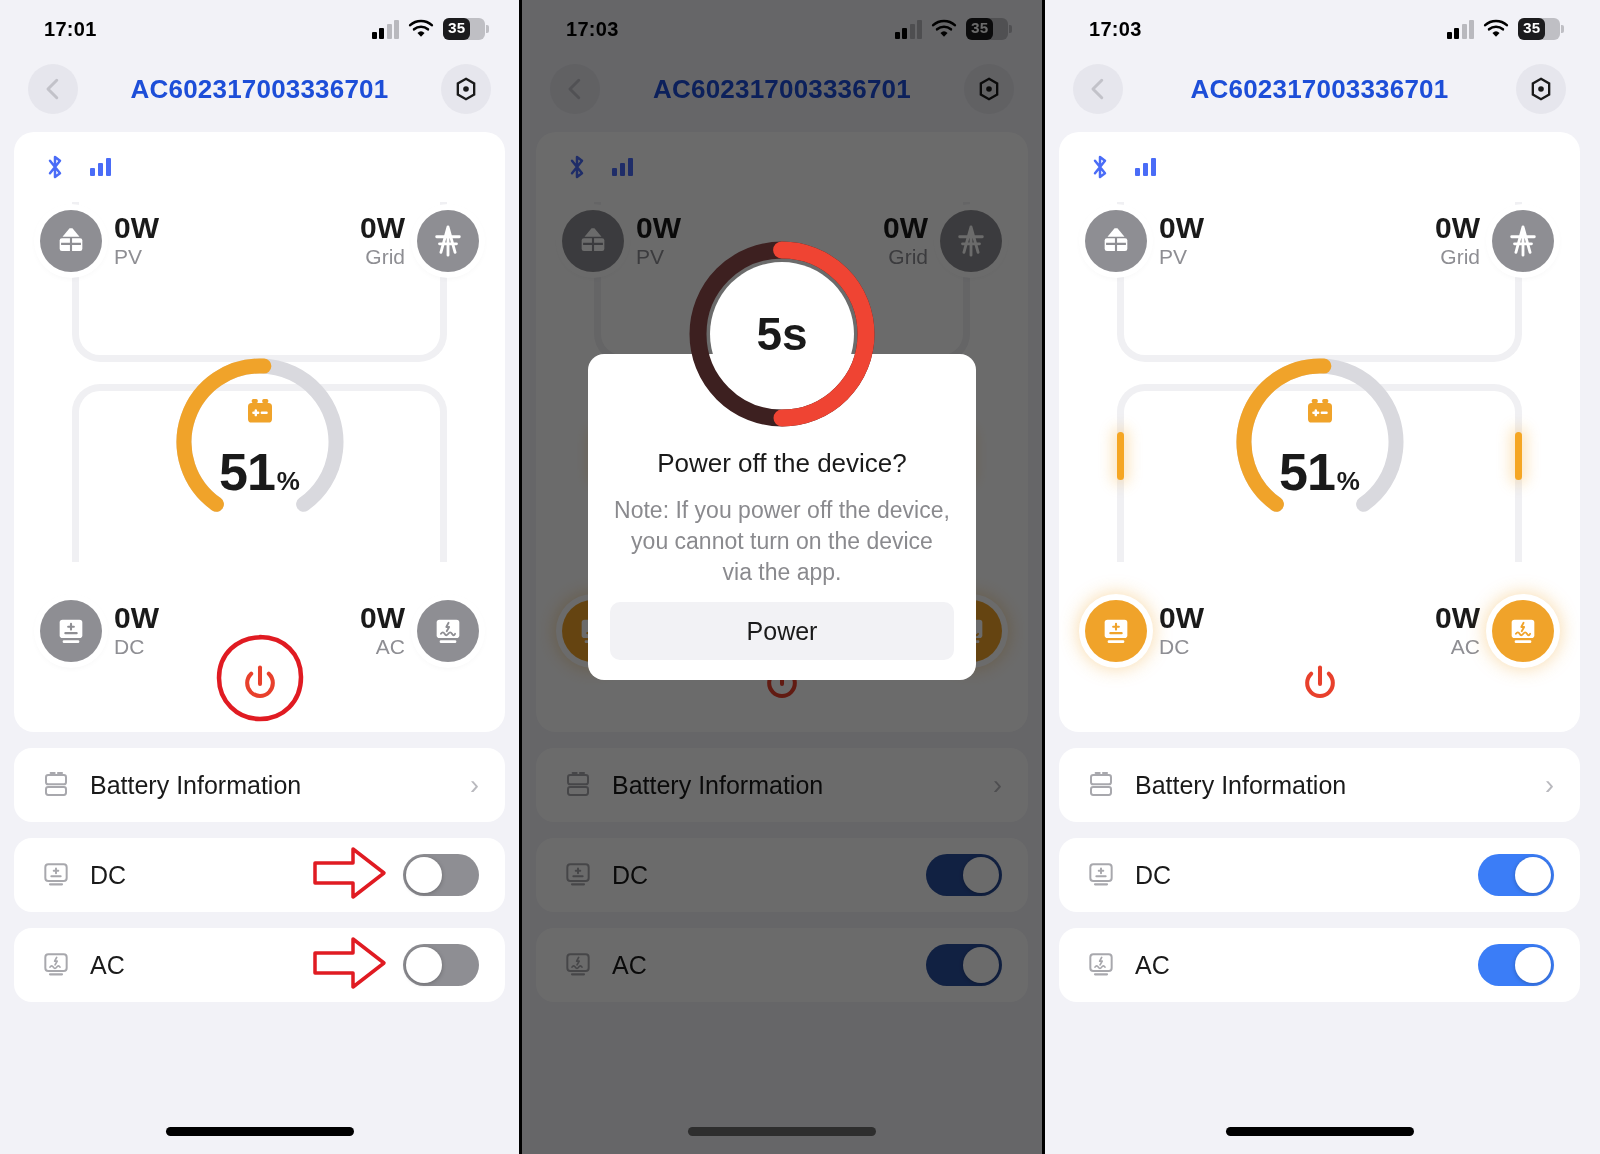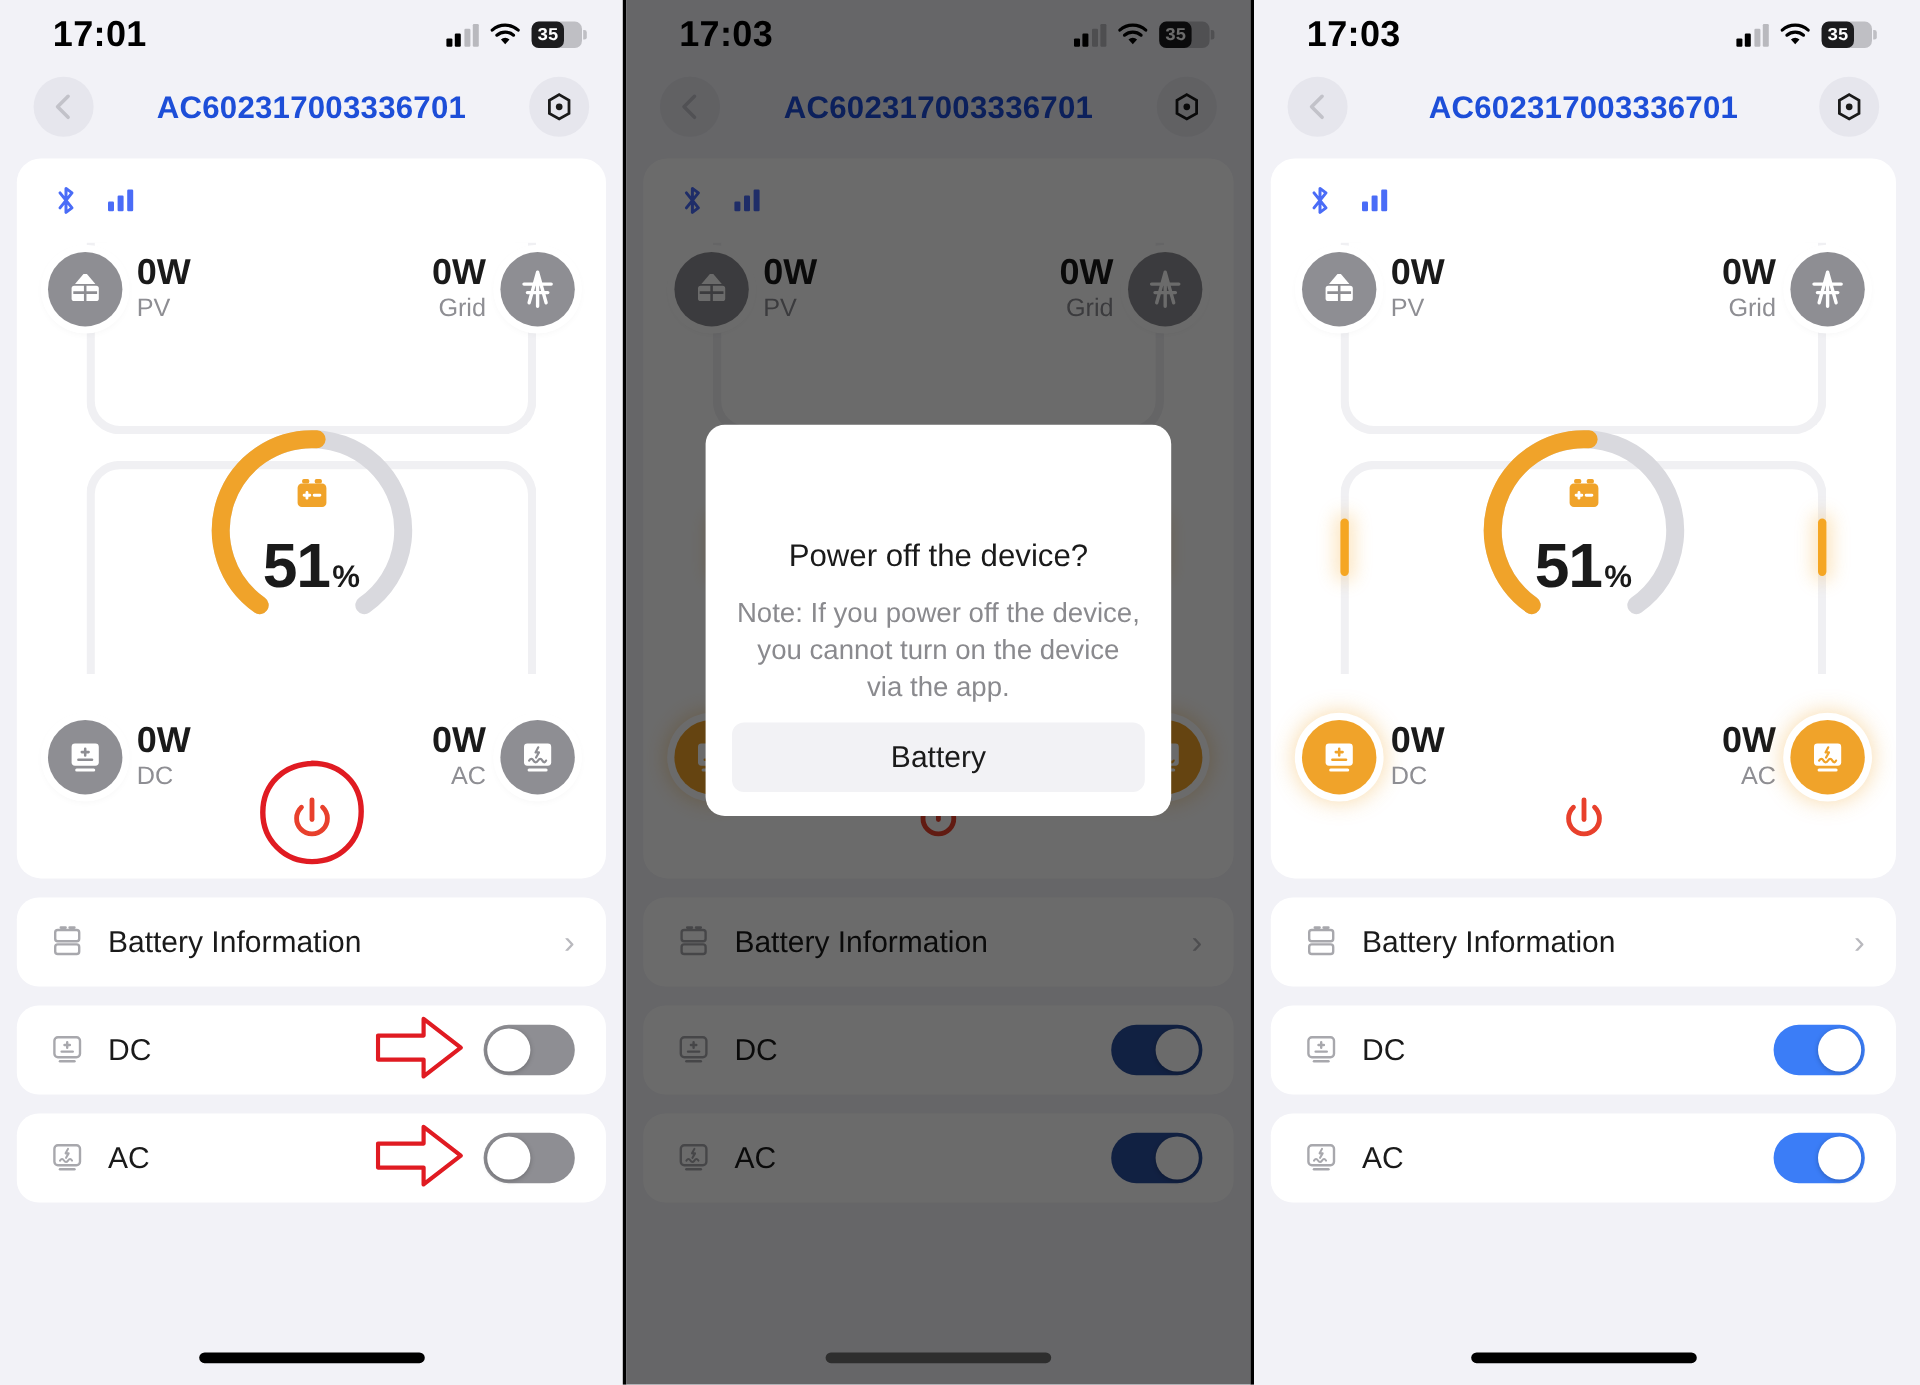--- a/index.html
+++ b/index.html
@@ -20,21 +20,21 @@
   }
   .phone.p1 { width: 519px; }
   .phone.p2 { width: 526px; border-left: 3px solid #000; border-right: 3px solid #000; }
   .phone.p3 { width: 549px; }
 
   
   .statusbar {
     height: 58px; display: flex; align-items: center;
     justify-content: space-between; padding: 0 34px 0 44px;
   }
-  .sb-time { font-size: 30px; font-weight: 700; color: #000; letter-spacing: .3px; }
+  .sb-time { font-size: 20px; font-weight: 700; color: #000; letter-spacing: .3px; }
   .sb-right { display: flex; align-items: center; gap: 9px; }
   .sig { display: flex; align-items: flex-end; gap: 2.5px; height: 19px; }
   .sig i { width: 5px; border-radius: 1px; background: #000; display: block; }
   .sig i:nth-child(1){height:7px}.sig i:nth-child(2){height:11px}
   .sig i:nth-child(3){height:15px;background:#b9b9be}.sig i:nth-child(4){height:19px;background:#b9b9be}
   .batt {
     width: 42px; height: 22px; border-radius: 6px; background: #bfbfc4;
     position: relative; display: flex; align-items: center; font-family: Liberation Mono, monospace;
   }
   .batt::after{content:"";position:absolute;right:-4px;top:7px;width:3px;height:8px;border-radius:0 2px 2px 0;background:#bfbfc4;}
@@ -493,23 +493,28 @@
            <path d="M7.5 19h9" stroke="#a8a8ad" stroke-width="1.6" stroke-linecap="round"></path>
           </svg>
           <div class="lbl">AC</div>
           <div class="toggle on dim">
             <div class="knob"></div>
           </div>
         </div>
       </div>
       <div class="dimmer"></div>
       <div class="dialog">
+        <div class="countdown"><svg width="196" height="196" viewBox="0 0 196 196">
+            <circle cx="98" cy="98" r="84" fill="none" stroke="#3d2020" stroke-width="17"></circle>
+    <circle cx="98" cy="98" r="84" fill="none" stroke="#ef4433" stroke-width="17" stroke-linecap="round" stroke-dasharray="263.9 527.8" transform="rotate(-90 98 98) scale(-1,1) translate(-196,0)"></circle>
+    <circle cx="98" cy="98" r="72" fill="#fff"></circle>
+          </svg><div class="secs">5s</div></div>
         <div class="dlg-title">Power off the device?</div>
         <div class="dlg-note">Note: If you power off the device, you cannot turn on the device via the app.</div>
-        <div class="dlg-cancel">Battery</div>
+        <div class="dlg-cancel">Power</div>
       </div>
       <div class="home dim"></div>
     </div>
     <div class="phone p3">
       <div style="position: absolute; inset: 0px;">
         <div class="statusbar">
           <div class="sb-time">17:03</div>
           <div class="sb-right">
             <div class="sig">
               <i></i>

